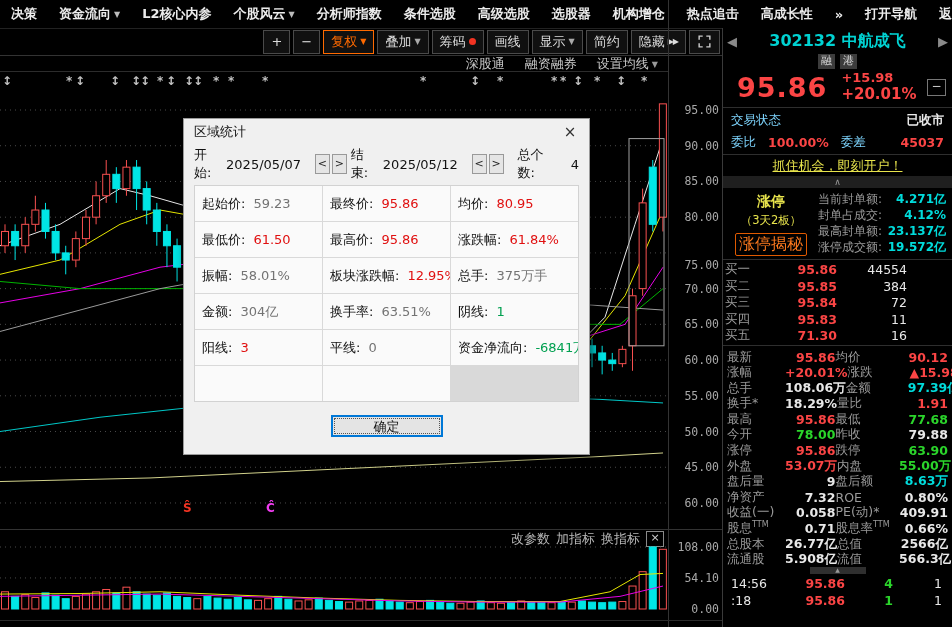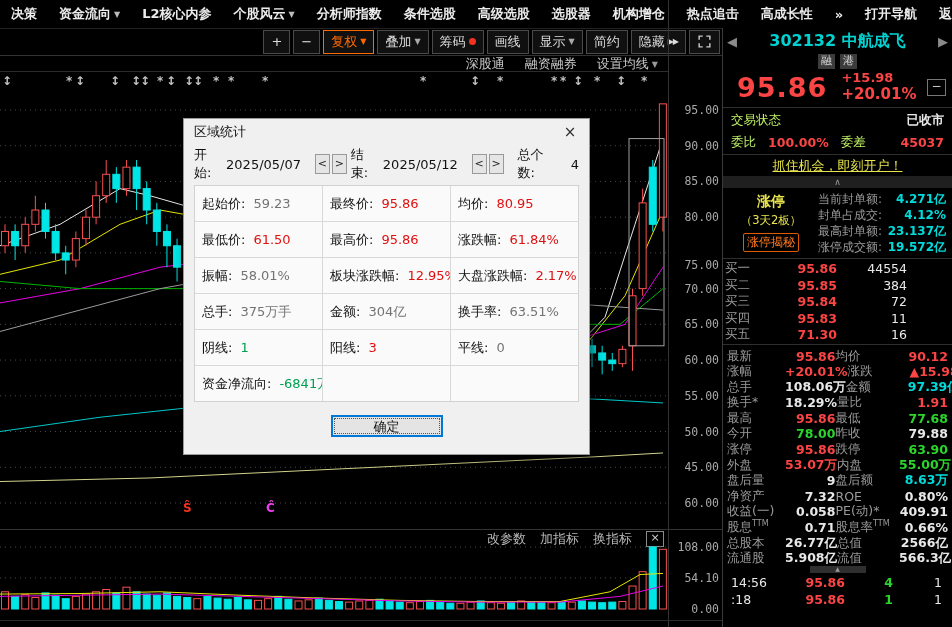--- a/index.html
+++ b/index.html
@@ -29,21 +29,21 @@
   
   #main-chart{position:absolute;left:0;top:60px;width:668px;height:468px;}
   #markers{position:absolute;left:0;top:74px;width:668px;height:16px;}
   .mk{position:absolute;top:0;color:#c2c2c2;font-size:12px;font-weight:700;line-height:14px;}
   #axis-col{position:absolute;left:668px;top:0;width:54px;height:627px;border-left:1px solid #333;}
   .axis-label{position:absolute;left:0;width:50px;text-align:right;color:#a8a8a8;font-size:11.5px;
               font-family:"DejaVu Sans Mono","Liberation Mono",monospace;}
   
   #vol-sep{position:absolute;left:0;top:529px;width:722px;height:1px;background:#333;}
   #vol-header{position:absolute;left:0;top:531px;width:668px;height:16px;display:flex;align-items:center;
-              justify-content:flex-end;gap:14px;padding-right:4px;box-sizing:border-box;}
+              justify-content:flex-end;gap:6px;padding-right:4px;box-sizing:border-box;}
   .vh-link{color:#b8b8b8;font-size:13px;}
   #vol-close{width:16px;height:14px;border:1px solid #8a8a8a;color:#cfcfcf;font-size:11px;line-height:12px;
              text-align:center;}
   #vol-chart{position:absolute;left:0;top:540px;width:668px;height:80px;}
   #bottom-line{position:absolute;left:0;top:620px;width:722px;height:1px;background:#2c2c2c;}
   
   #dialog{position:absolute;left:183px;top:118px;width:407px;height:337px;background:#f0f0f0;
           border:1px solid #9a9a9a;box-sizing:border-box;box-shadow:3px 3px 10px rgba(0,0,0,.6);
           color:#111;font-size:13px;}
   #dlg-titlebar{height:26px;display:flex;align-items:center;padding:0 10px;}
@@ -74,36 +74,36 @@
   #badge-row{height:15px;display:flex;justify-content:center;gap:5px;}
   .badge{background:#3c3c3c;color:#d8d8d8;font-size:11px;line-height:14px;padding:0 3px;}
   #price-row{height:37px;display:flex;align-items:center;padding:0 6px 0 14px;}
   #last-price{font-size:27px;font-weight:700;color:#fb4545;letter-spacing:1px;}
   #chg-col{margin-left:14px;line-height:1.15;}
   #chg-abs{color:#fb4545;font-size:13px;font-weight:700;}
   #chg-pct{color:#fb4545;font-size:15px;font-weight:700;}
   #minus-btn{margin-left:auto;width:17px;height:15px;border:1px solid #777;color:#ccc;font-size:12px;
              line-height:13px;text-align:center;}
   .prow{height:22px;display:flex;align-items:center;padding:0 8px;}
-  .plabel{color:#bef264;}
+  .plabel{color:#7dd3fc;}
   .pval-r{margin-left:auto;color:#e8e8e8;font-weight:700;}
   #weibi-row .red{color:#fb4545;font-weight:700;}
   #weibi-row .gap{margin-left:12px;}
   #promo-row{height:20px;display:flex;justify-content:center;align-items:center;}
   #promo-link{color:#e8e44c;font-size:13px;text-decoration:underline;}
   .handle{height:12px;background:#1f1f1f;display:flex;align-items:center;justify-content:center;
           color:#9a9a9a;font-size:9px;line-height:9px;}
   .handle2{height:8px;display:flex;align-items:center;justify-content:center;}
   .handle2 .tab{width:56px;height:7px;background:#2f2f2f;color:#9a9a9a;font-size:6px;line-height:6px;
                 text-align:center;}
   #zt-block{display:flex;padding:3px 6px 2px 6px;}
   #zt-left{width:84px;text-align:center;}
   #zt-title{color:#e8e44c;font-size:14px;font-weight:700;margin-top:2px;}
   #zt-sub{color:#e8e44c;font-size:11.5px;margin-top:2px;}
-  #zt-btn{display:inline-block;margin-top:5px;border:1px solid #e05a00;color:#ff7a1e;font-size:12px;
+  #zt-btn{display:inline-block;margin-top:5px;border:1px solid #e05a00;color:#ff7a1e;font-size:16px;
           padding:0 3px;border-radius:2px;font-family:Liberation Serif, serif;}
   #zt-rows{flex:1;}
   .zt-row{display:flex;height:16px;align-items:center;font-size:12px;}
   .zt-row .zl{color:#9a9a9a;margin-left:auto;}
   .zt-row .zv{color:#00dcdc;font-weight:700;width:64px;text-align:right;}
   .bid-row{display:grid;grid-template-columns:42px 70px 70px 1fr;height:16.5px;align-items:center;padding:0 2px;}
   .bid-row .bl{color:#9a9a9a;}
   .bid-row .bp{color:#fb4545;font-weight:700;text-align:right;}
   .bid-row .bv{color:#e8e8e8;text-align:right;}
   #stats{padding:2px 4px 0 4px;}
@@ -495,24 +495,20 @@
         </div>
         <div class="dcell">
           <span>振幅:</span>
           <span class="dv d-black">58.01%</span>
         </div>
         <div class="dcell">
           <span>板块涨跌幅:</span>
           <span class="dv d-red">12.95%</span>
         </div>
         <div class="dcell">
-          <span>大盘涨跌幅:</span>
-          <span class="dv d-red">2.17%</span>
-        </div>
-        <div class="dcell">
           <span>总手:</span>
           <span class="dv d-black">375万手</span>
         </div>
         <div class="dcell">
           <span>金额:</span>
           <span class="dv d-black">304亿</span>
         </div>
         <div class="dcell">
           <span>换手率:</span>
           <span class="dv d-black">63.51%</span>

